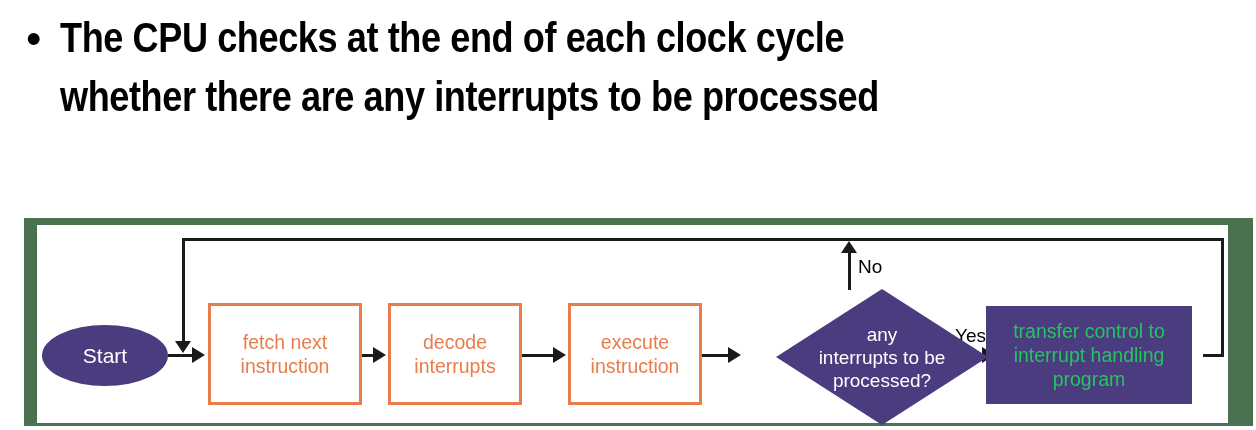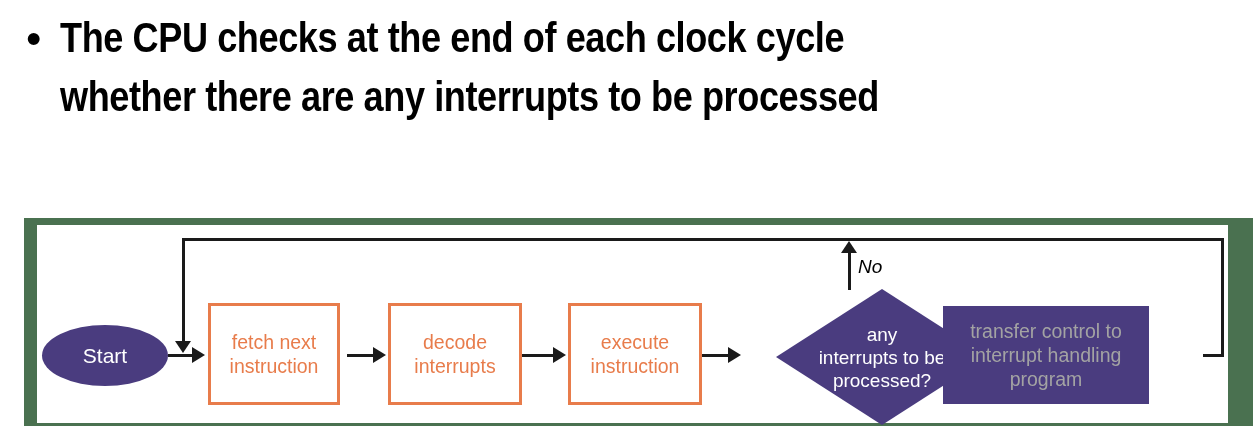--- a/index.html
+++ b/index.html
@@ -17,41 +17,41 @@
          background:var(--green,#4a7150);}
   .panel-inner{position:absolute;left:13px;top:7px;right:25px;bottom:3px;background:#fff;}
 
   
   .node{position:absolute;display:flex;align-items:center;justify-content:center;
         text-align:center;box-sizing:border-box;white-space:pre-line;}
   .ellipse{left:42px;top:325px;width:126px;height:61px;border-radius:50%;
            background:var(--purple,#4a3c7f);color:#fff;font-size:21px;text-align:right;}
   .step{top:303px;height:102px;background:#fff;border:3px solid var(--orange,#e87c4b);
         color:var(--orange,#e87c4b);font-size:19.5px;line-height:24px;}
-  .step.fetch{left:208px;width:132px;}
+  .step.fetch{left:208px;width:154px;}
   .step.decode{left:388px;width:134px;}
   .step.execute{left:568px;width:134px;}
   .diamond{left:776px;top:289px;width:212px;height:136px;background:var(--purple,#4a3c7f);
            clip-path:polygon(50% 0,100% 50%,50% 100%,0 50%);
            color:#fff;font-size:19px;line-height:23px;}
-  .action{left:943px;top:306px;width:206px;height:98px;background:var(--purple,#4a3c7f);
-          color:#a3a3a3;font-size:19.5px;line-height:24px;}
+  .action{left:986px;top:306px;width:206px;height:98px;background:var(--purple,#4a3c7f);
+          color:#22c55e;font-size:19.5px;line-height:24px;}
 
   
   .line{position:absolute;background:var(--ink,#1a1a1a);}
   .arrow{position:absolute;width:0;height:0;}
   .arrow.right{border-top:8px solid transparent;border-bottom:8px solid transparent;
                border-left:13px solid var(--ink,#1a1a1a);}
   .arrow.down{border-left:8px solid transparent;border-right:8px solid transparent;
               border-top:12px solid var(--ink,#1a1a1a);}
   .arrow.up{border-left:8px solid transparent;border-right:8px solid transparent;
             border-bottom:12px solid var(--ink,#1a1a1a);}
 
   .edge-label{position:absolute;color:#000;font-size:19px;}
-  .no-label{left:858px;top:256px;font-style:italic;}
+  .no-label{left:858px;top:256px;}
   .yes-label{left:955px;top:325px;}
 </style>
 </head>
 <body>
 
 <span class="bullet">•</span>
 <div class="title-lines">
   <div>The CPU checks at the end of each clock cycle</div>
   <div>whether there are any interrupts to be processed</div>
 </div>

